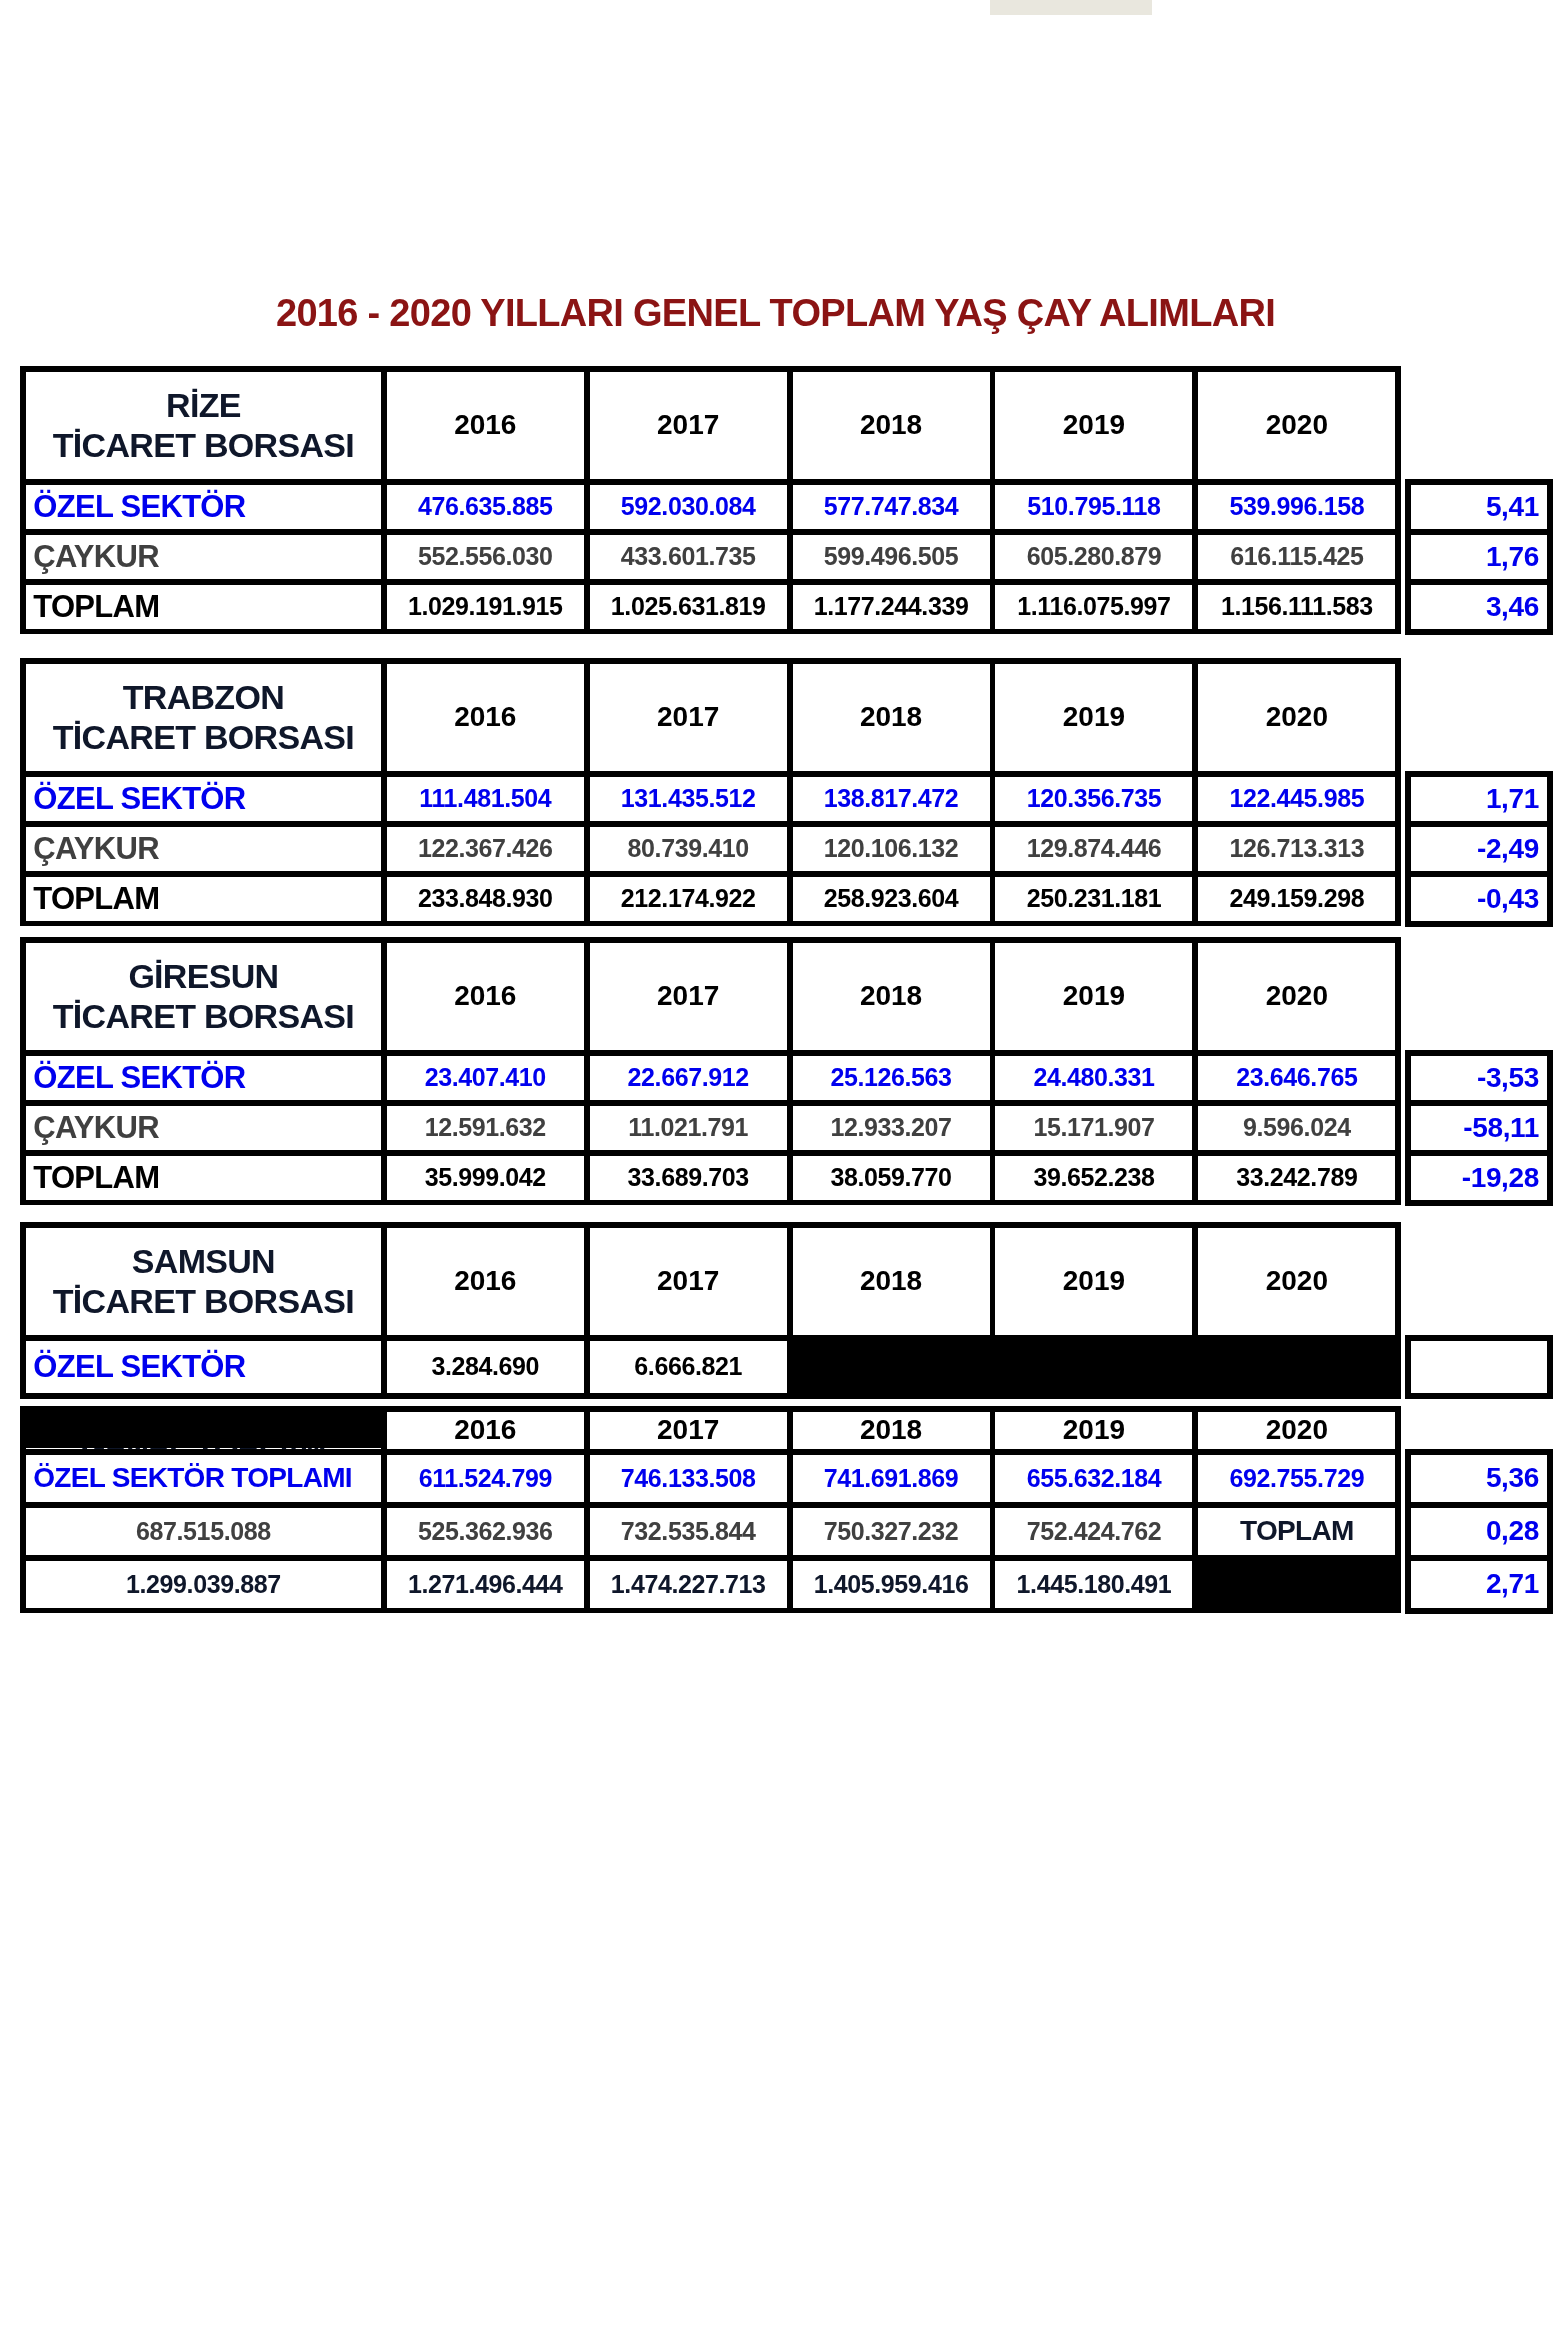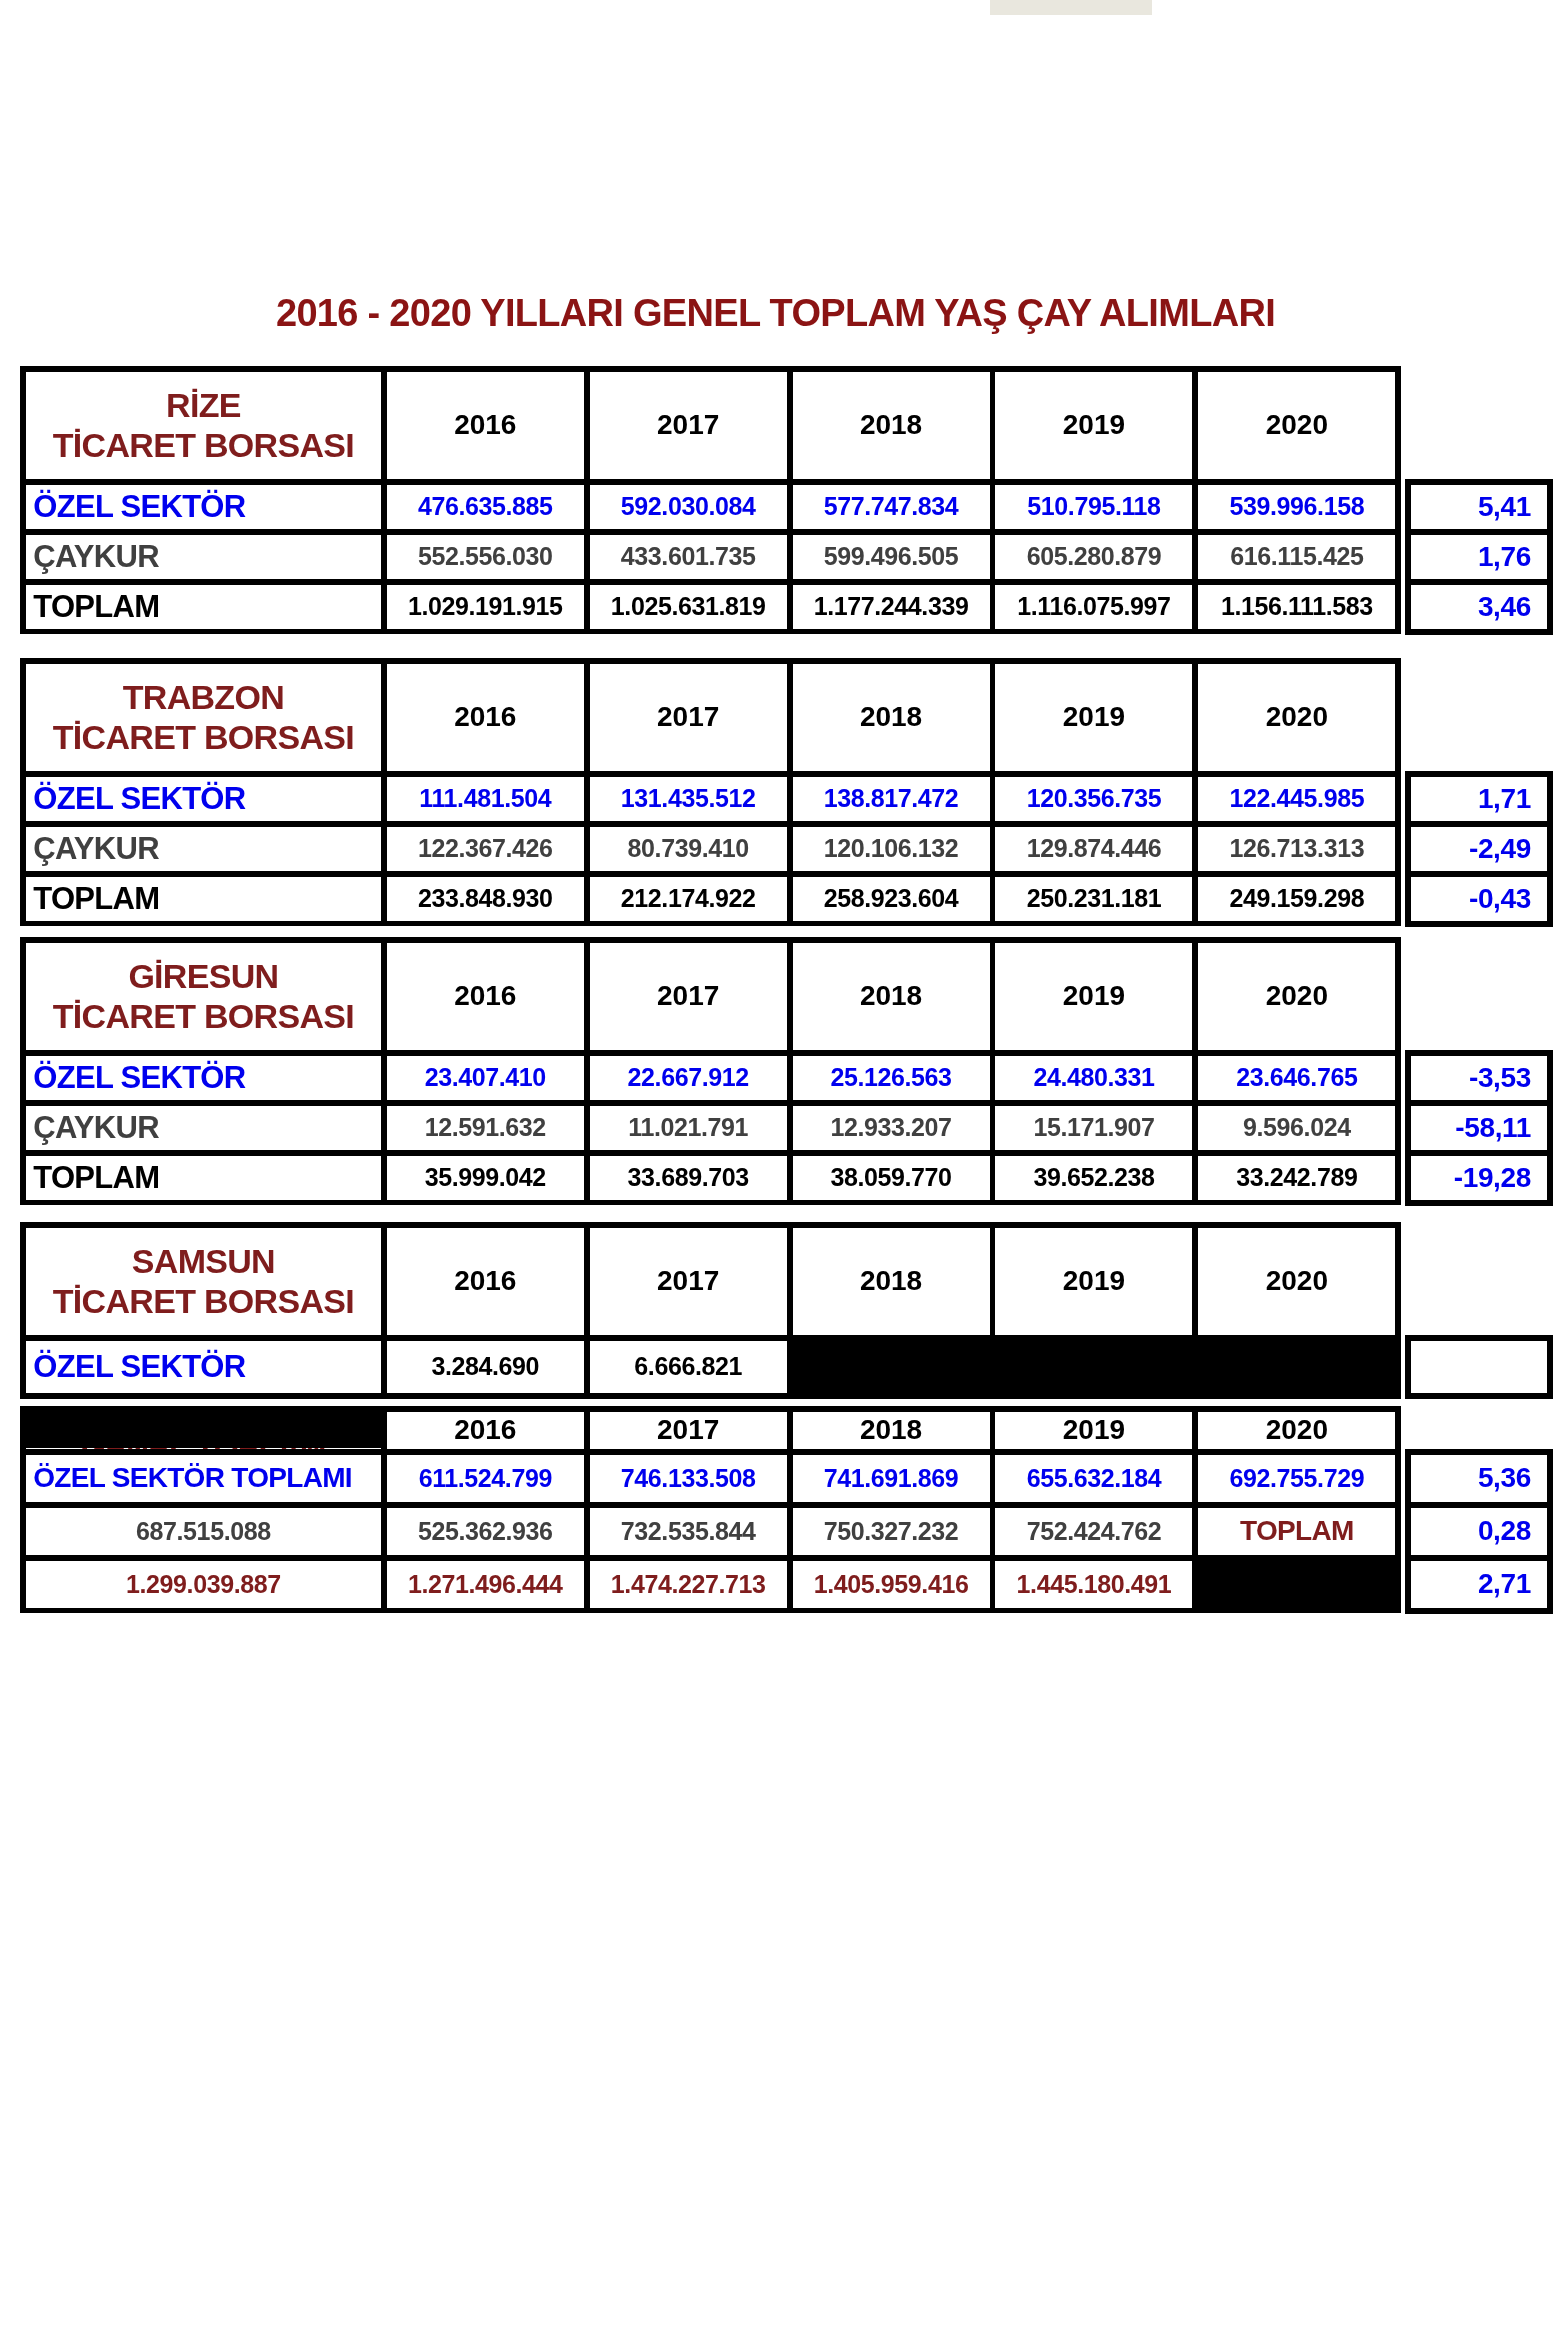--- a/index.html
+++ b/index.html
@@ -23,28 +23,28 @@
   .cell{background:#fff;display:flex;align-items:center;justify-content:center;overflow:hidden;}
   .hdr-label{flex-direction:column;text-align:center;font-size:34px;line-height:1.18;letter-spacing:-0.7px;}
   .hdr-label.one{font-size:32px;margin-top:36px;}
   .year{font-size:28px;}
   .lbl{justify-content:flex-start;padding-left:7.4px;font-size:31px;letter-spacing:-0.7px;white-space:nowrap;}
   .lbl.sm{font-size:28px;}
   .lbl.center{justify-content:center;padding-left:0;}
   .num{font-size:25px;letter-spacing:-0.4px;white-space:nowrap;}
   .note{font-size:26.5px;letter-spacing:-0.4px;white-space:nowrap;}
   .span3{grid-column:span 3;}
-  .darkred{color:#7f1d1d;} .blue{color:#0000ee;} .green{color:#404040;}
+  .darkred{color:#0f172a;} .blue{color:#0000ee;} .green{color:#404040;}
   .red{color:#cc0000;} .black{color:#000000;}
   .pct-stack{margin-left:3.7px;width:136px;background:#000;padding:5.9px;display:grid;gap:5.9px;}
   .pct-a{margin-top:113px;grid-template-rows:repeat(3,44px);}
   .pct-s{margin-top:113px;grid-template-rows:52px;}
   .pct-g{margin-top:43px;grid-template-rows:repeat(3,47px);}
   .pct{background:#fff;display:flex;align-items:center;justify-content:flex-end;
-       padding-right:16px;font-size:28px;color:#0000ee;letter-spacing:-0.4px;}
+       padding-right:8px;font-size:28px;color:#0000ee;letter-spacing:-0.4px;}
 </style>
 </head>
 <body>
 
 <div class="top-artifact"></div>
 
 <div class="page-title">2016 - 2020 YILLARI GENEL TOPLAM YAŞ ÇAY ALIMLARI</div>
 
 <div class="sec" id="sec-rize">
   <div class="grid g-borsa">

